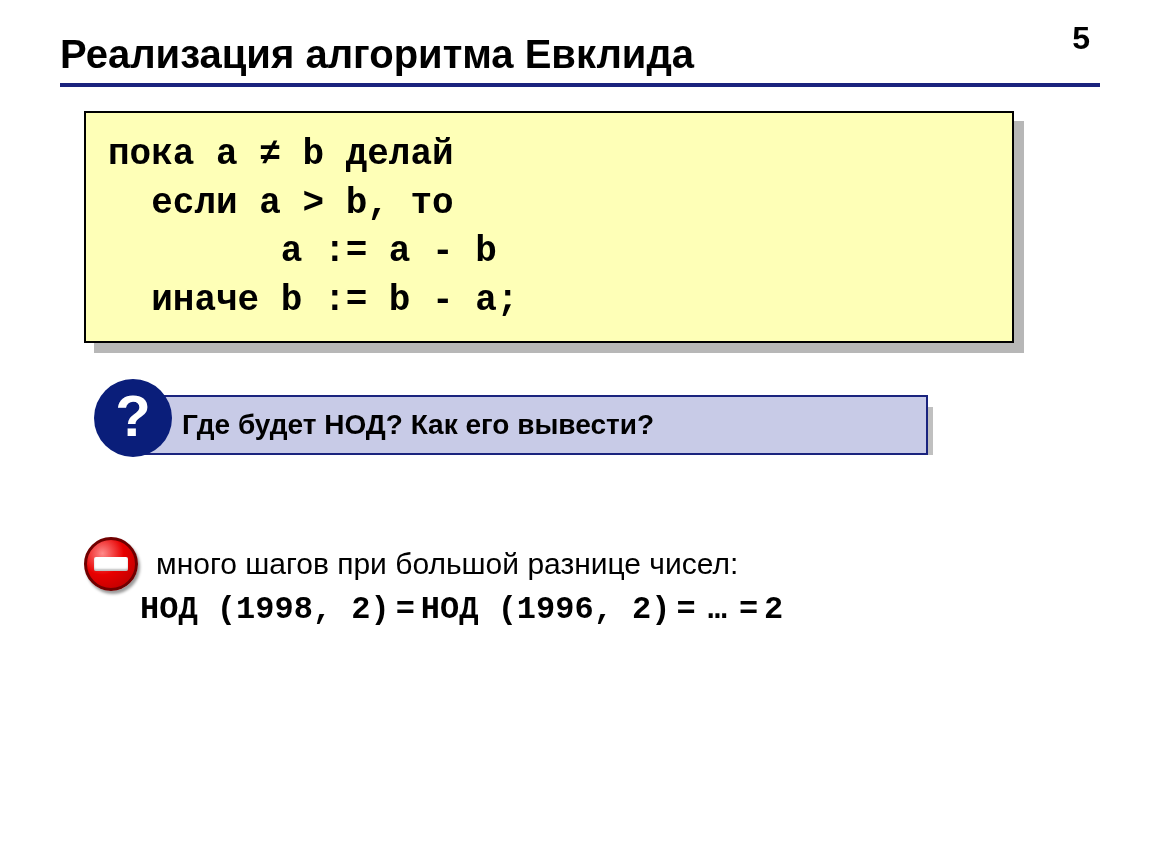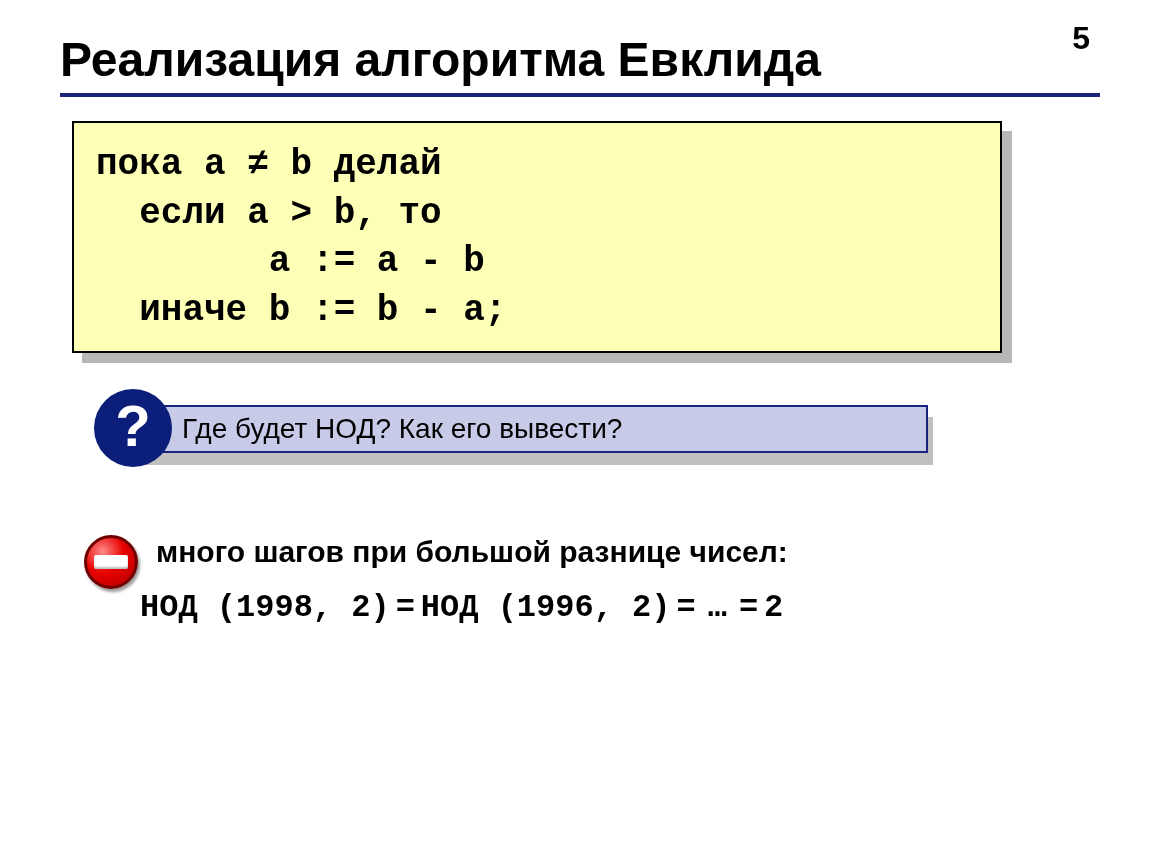--- a/index.html
+++ b/index.html
@@ -21,33 +21,33 @@
   }
   .page-num {
     position: absolute;
     top: 20px;
     right: 60px;
     font-size: 32px;
     font-weight: 700;
     color: #000;
   }
   .title {
-    font-size: 48px;
+    font-size: 40px;
     font-weight: 700;
     color: #000;
     margin: 4px 0 6px 0;
   }
   .title-rule {
     height: 0;
     border: none;
     border-top: 4px solid #1a237e;
     margin: 4px 0 24px 0;
   }
   .codebox-wrap {
-    margin-left: 12px;
+    margin-left: 24px;
     width: 930px;
     position: relative;
   }
   .codebox-shadow {
     position: absolute;
     top: 10px;
     left: 10px;
     width: 100%;
     height: 100%;
     background: #b7b7b7;
@@ -74,30 +74,30 @@
     position: absolute;
     left: 53px;
     top: 12px;
     height: 48px;
     width: 796px;
     background: #c0c0c0;
   }
   .question-bar {
     position: relative;
     margin-left: 48px;
-    height: 48px;
+    height: 60px;
     width: 796px;
     background: #c8cbe7;
     border: 2px solid #1a237e;
     box-sizing: border-box;
     display: flex;
     align-items: center;
     color: #000;
     font-size: 28px;
-    font-weight: 400;
+    font-weight: 700;
     padding-left: 48px;
   }
   .question-icon {
     position: absolute;
     left: 10px;
     top: -16px;
     width: 78px;
     height: 78px;
     border-radius: 50%;
     background: #0a1e7a;
@@ -111,21 +111,21 @@
     font-size: 58px;
     line-height: 1;
     font-weight: 900;
     font-family: Arial, sans-serif;
     transform: translateY(-2px);
   }
   .note-wrap {
     margin-top: 82px;
     margin-left: 24px;
     display: flex;
-    font-weight: bold;
+    align-items: center;
   }
   .stop-icon {
     width: 54px;
     height: 54px;
     flex: 0 0 54px;
     position: relative;
     margin-right: 18px;
   }
   .stop-ring {
     position: absolute;

